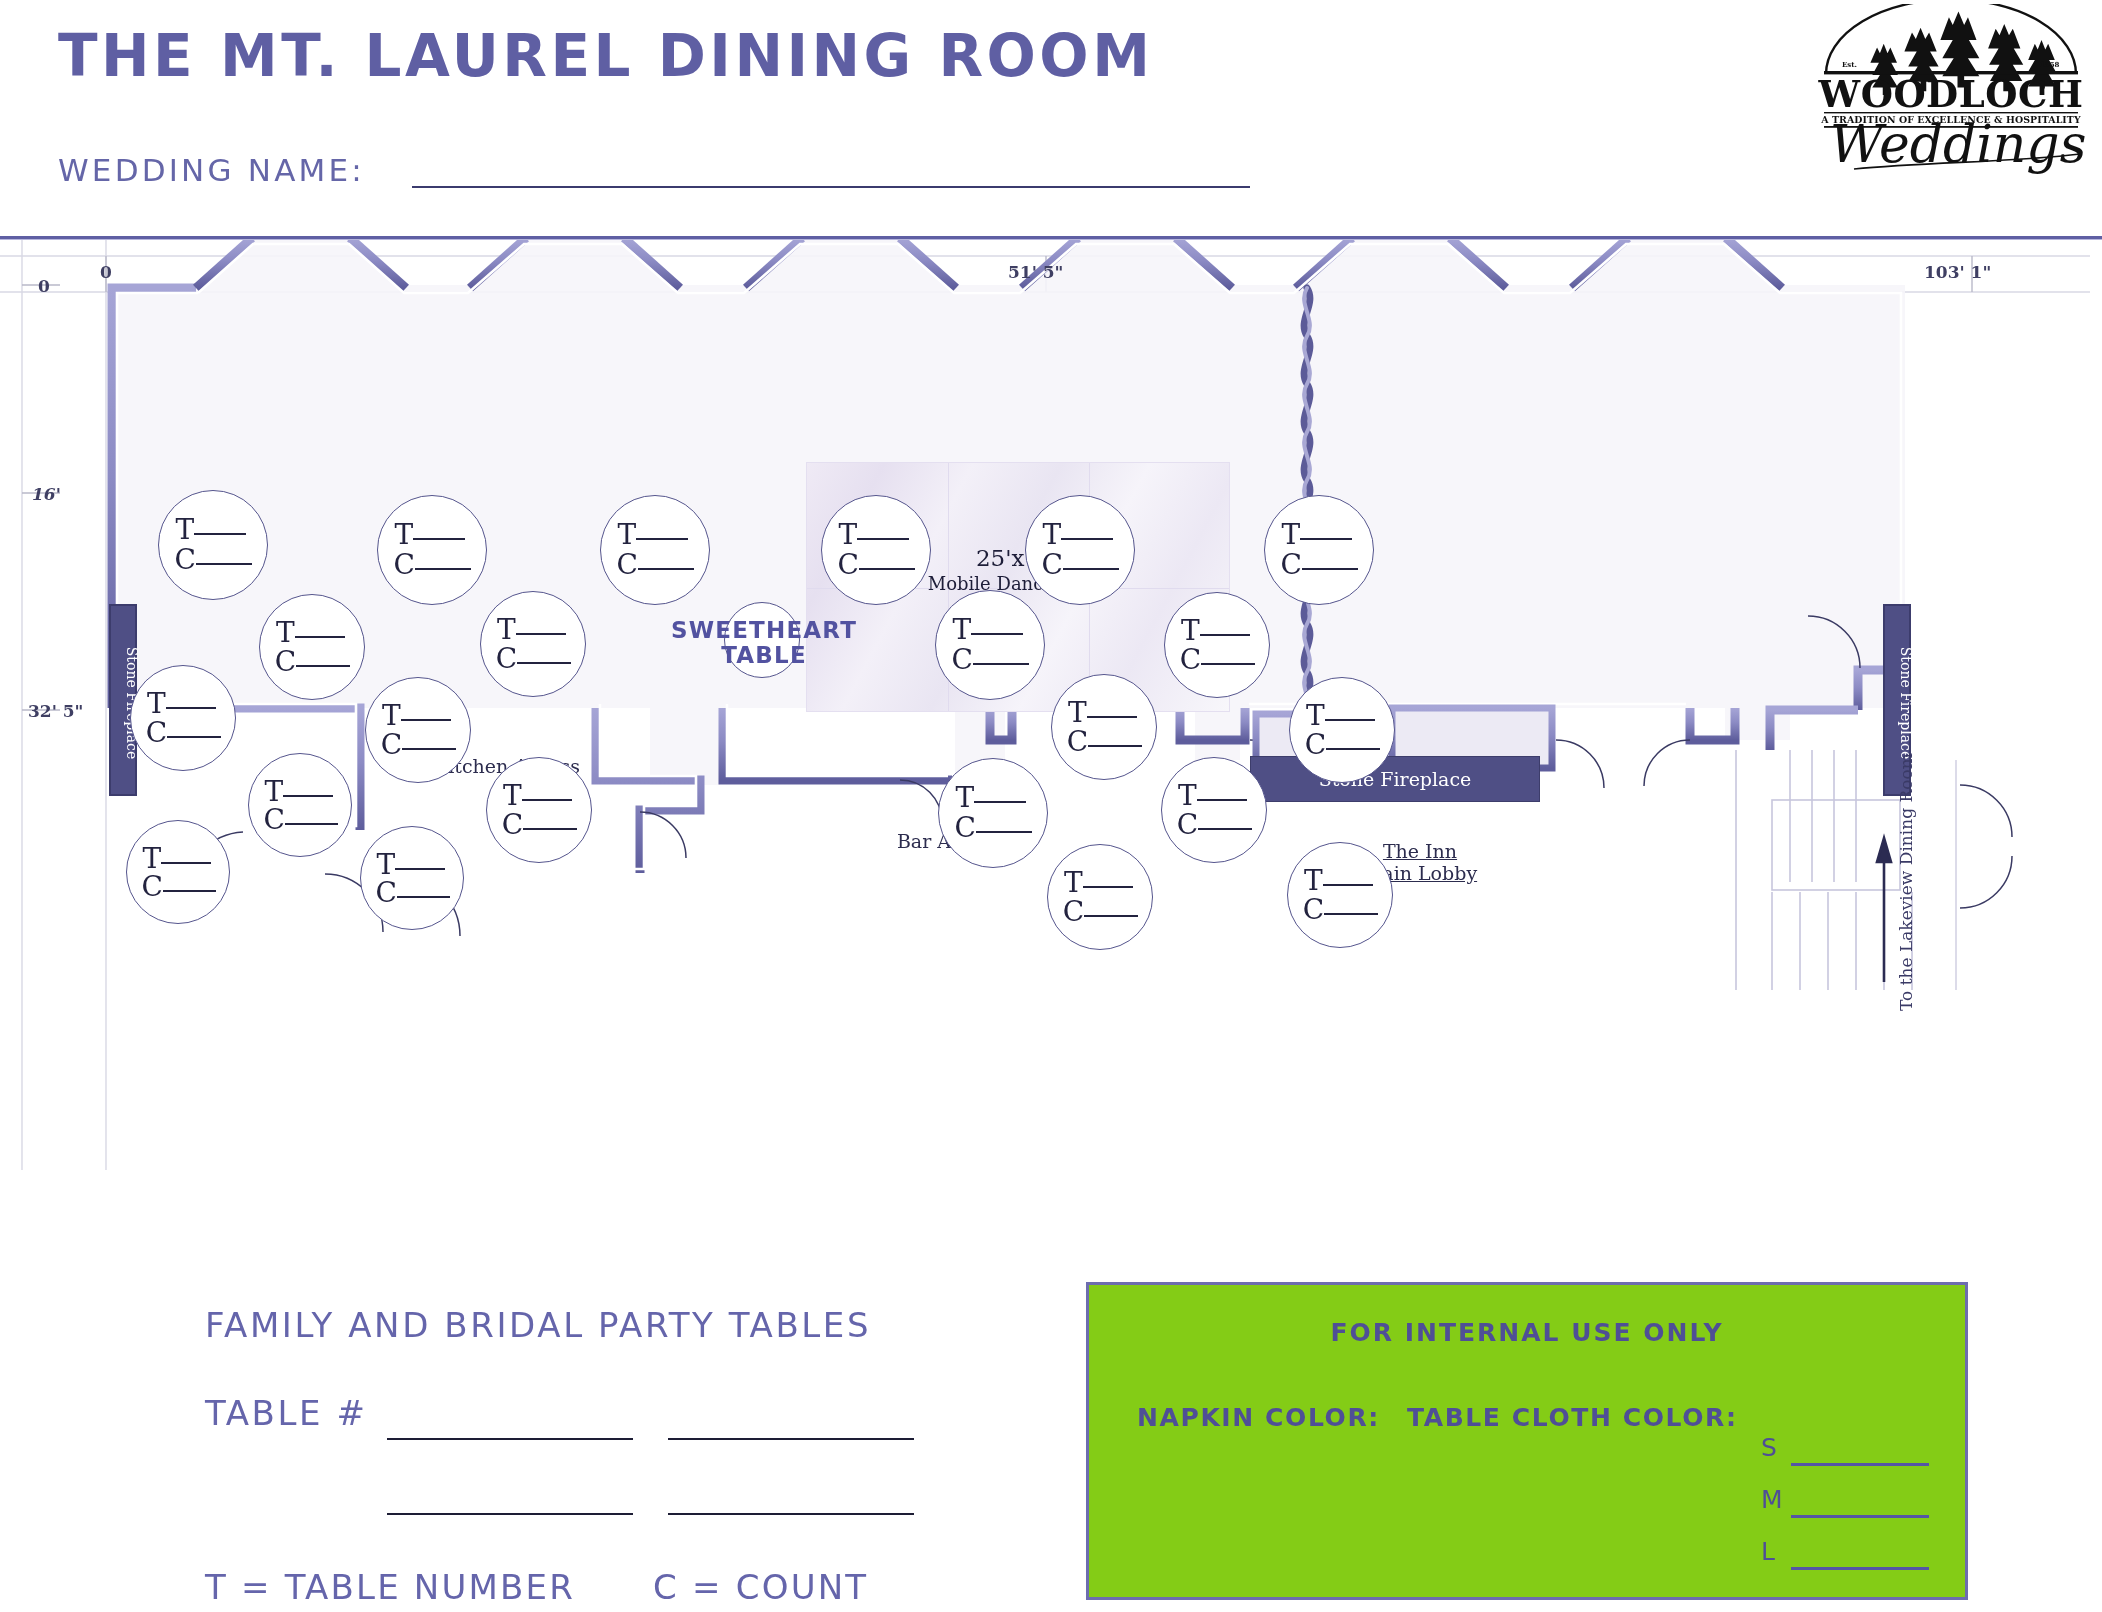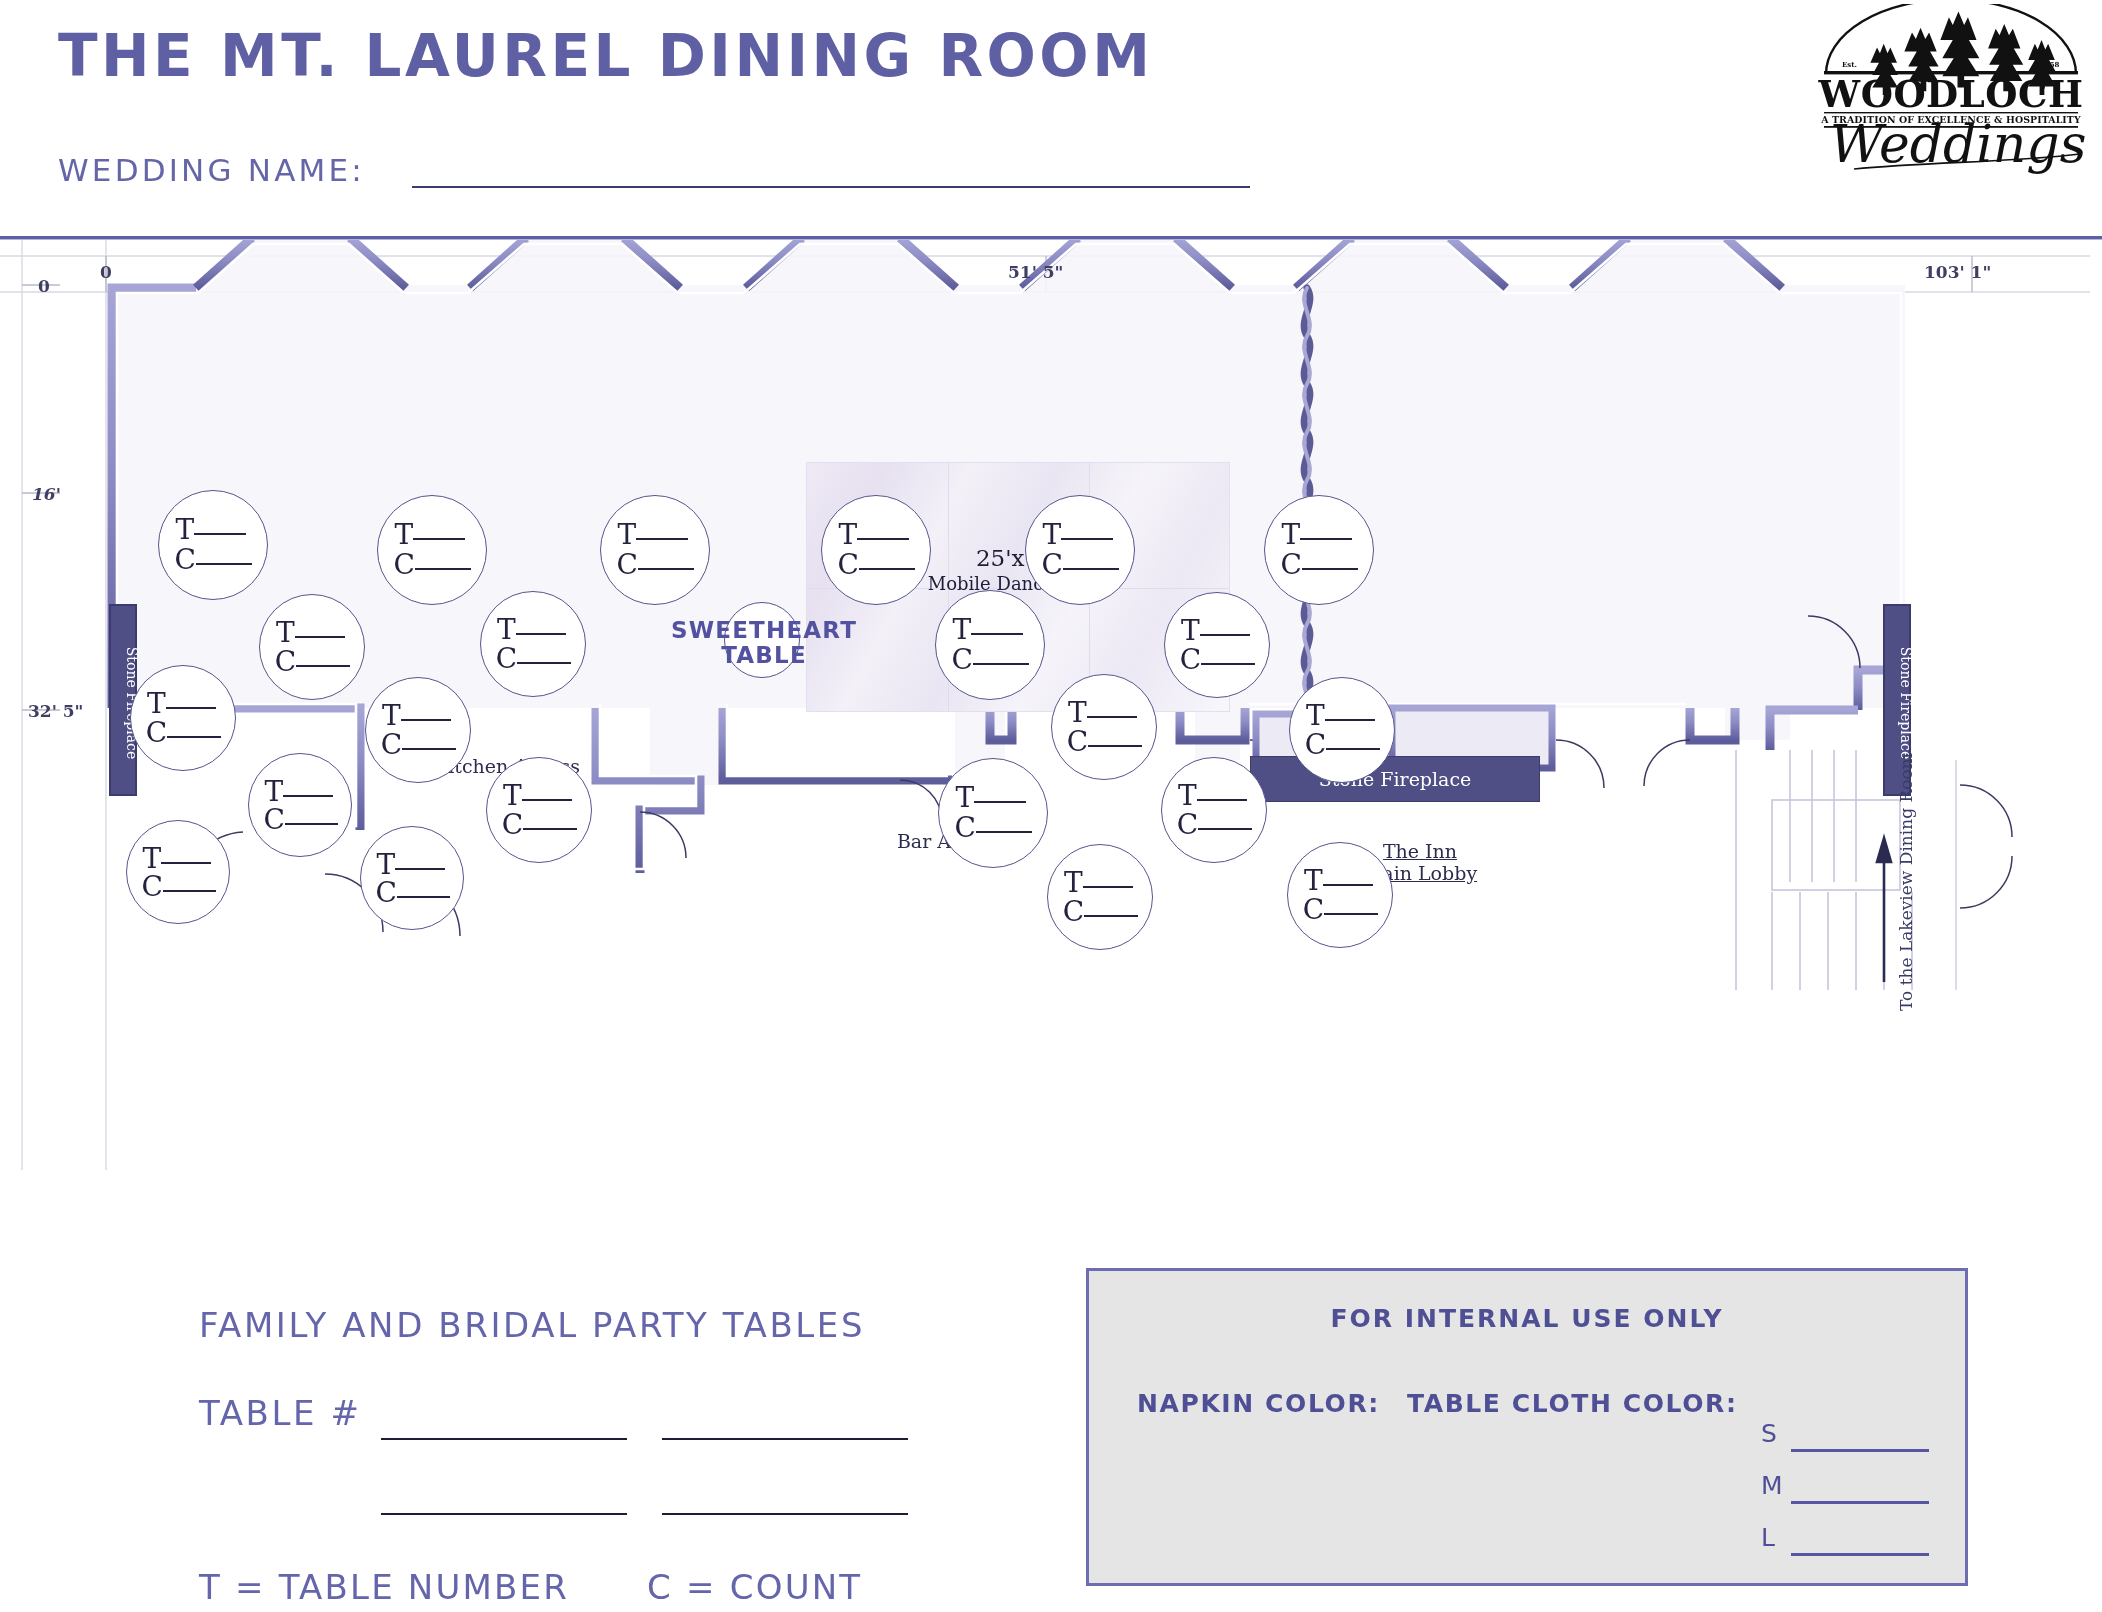--- a/index.html
+++ b/index.html
@@ -157,44 +157,44 @@
     white-space: nowrap;
     writing-mode: vertical-rl;
     transform: rotate(180deg);
     text-align: center;
     line-height: 1.25;
   }
 
   
   #footer { position:absolute; left:0; top:1230px; width:2102px; height:382px; }
 
-  #family-section { position:absolute; left:199px; top:75px; width:760px; }
+  #family-section { position:absolute; left:205px; top:75px; width:760px; }
   #family-heading {
     font-family: "DejaVu Sans", sans-serif;
     font-size: 34px; letter-spacing: 2.6px; color: #6565ab;
     white-space: nowrap;
   }
   #table-num-label {
     position:absolute; left:0; top:88px;
     font-family:"DejaVu Sans", sans-serif;
     font-size:34px; letter-spacing:2.6px; color:#6565ab; white-space:nowrap;
   }
   .tnum-line { position:absolute; height:0; border-bottom:2.6px solid #1d1d35; }
   #legend-row {
     position:absolute; left:0; top:262px; width:760px;
     font-family:"DejaVu Sans", sans-serif;
     font-size:34px; letter-spacing:2.2px; color:#6565ab; white-space:nowrap;
   }
   #legend-row .gap { display:inline-block; width:78px; }
 
   #internal-box {
-    position:absolute; left:1086px; top:38px;
+    position:absolute; left:1086px; top:52px;
     width:882px; height:318px;
     border:3px solid #6d6daf;
-    background:#e5e5e5;
+    background:#84cc16;
   }
   #internal-heading {
     position:absolute; left:0; right:0; top:33px;
     text-align:center;
     font-family:"DejaVu Sans", sans-serif;
     font-size:25px; font-weight:bold; letter-spacing:2px; color:#4f4f96;
   }
   #napkin-label {
     position:absolute; left:48px; top:118px;
     font-family:"DejaVu Sans", sans-serif;

